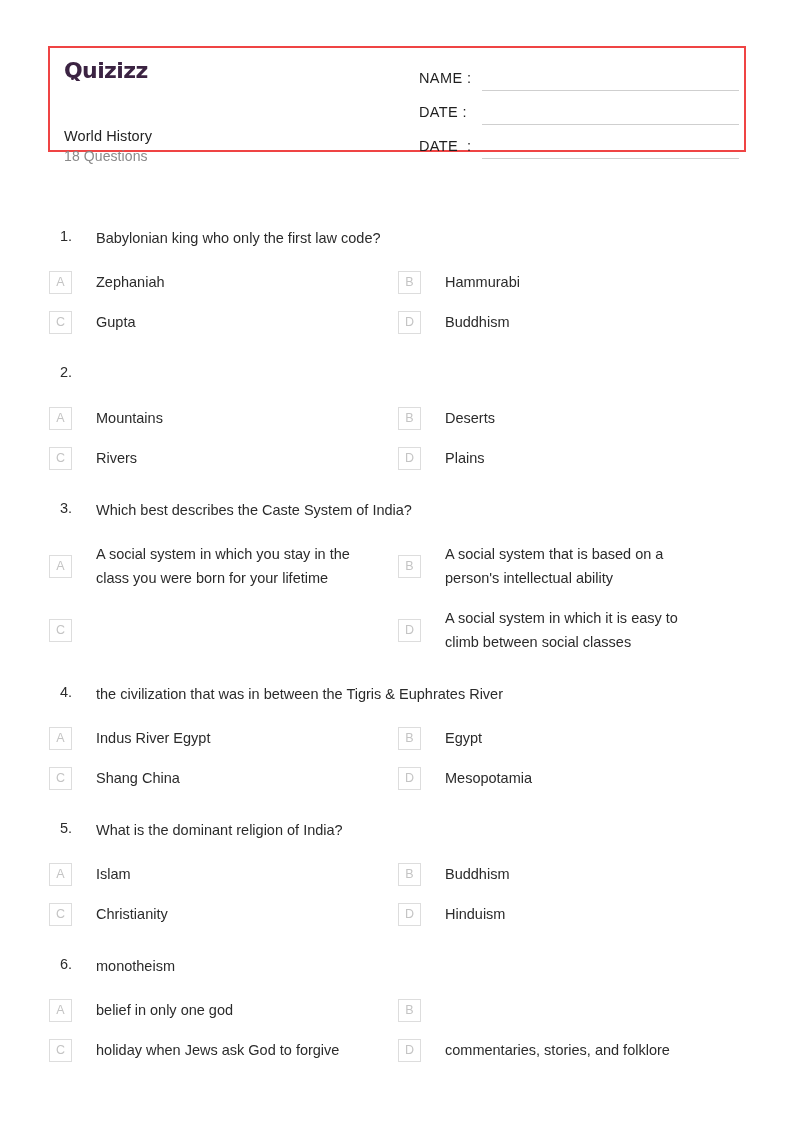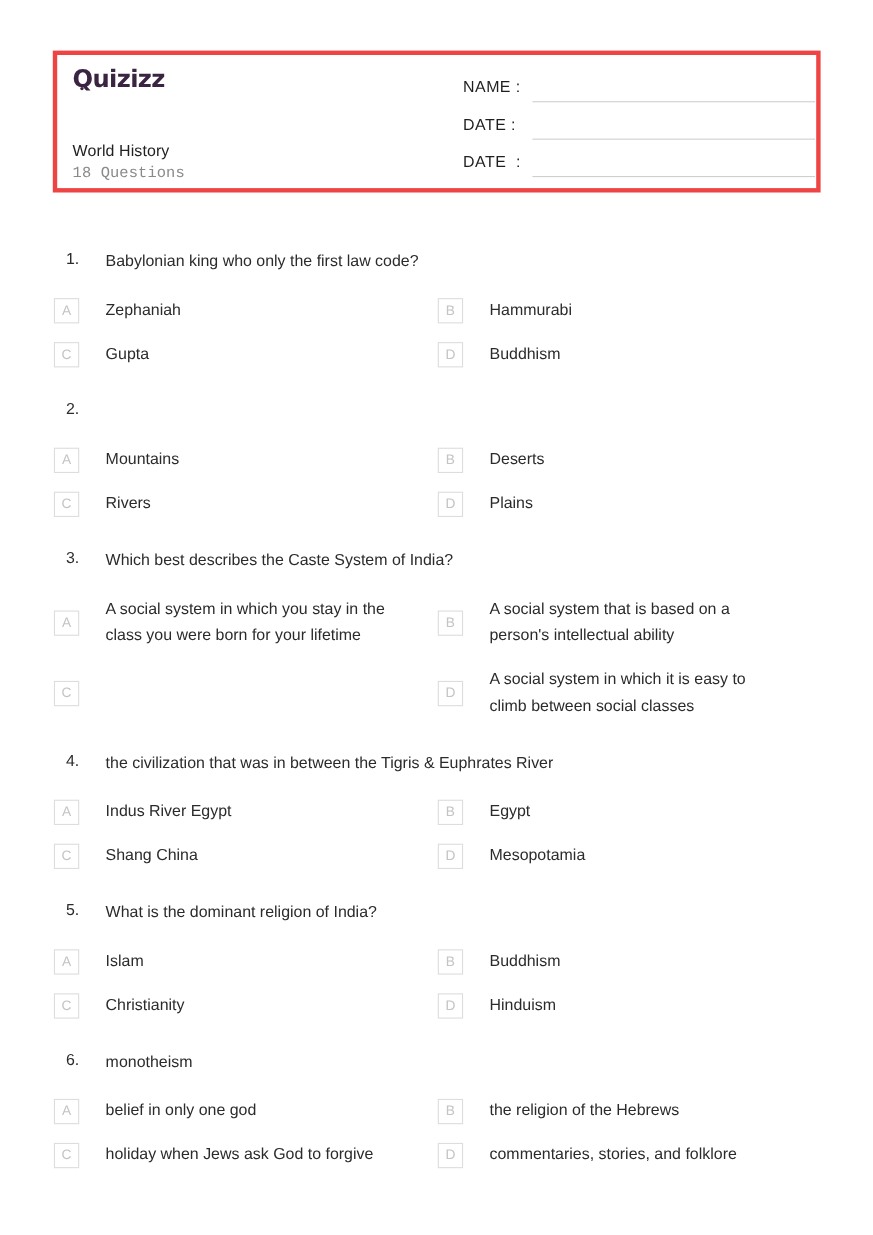--- a/index.html
+++ b/index.html
@@ -15,23 +15,23 @@
     color: #2b2b2b;
     position: relative;
   }
 
   
   .header-card {
     position: absolute;
     left: 48px;
     top: 46px;
     width: 698px;
-    height: 129px;
+    height: 106px;
     box-sizing: border-box;
-    border: 4px solid #ef4444;
+    border: 2px solid #ef4444;
     background: #ffffff;
   }
 
   .brand-block {
     position: absolute;
     left: 14px;
     top: 12px;
     width: 340px;
   }
 
@@ -63,21 +63,20 @@
     color: #222222;
     letter-spacing: 0.1px;
   }
   .quiz-count {
     position: absolute;
     left: 14px;
     top: 100px;
     font-size: 14px;
     color: #8a8a8a;
     letter-spacing: 0.1px;
-    font-family: Liberation Mono, monospace;
   }
 
   
   .fields {
     position: absolute;
     left: 369px;
     top: 22px;
     width: 320px;
   }
   .field-row {
@@ -342,21 +341,20 @@
         <div class="q-num">6.</div>
         <div class="q-text">monotheism</div>
       </div>
       <div class="opt-row">
         <div class="opt col-a">
           <div class="opt-letter">A</div>
           <div class="opt-text">belief in only one god</div>
         </div>
         <div class="opt col-b">
           <div class="opt-letter">B</div>
-          <div class="opt-text">the religion of the Hebrews</div>
         </div>
       </div>
       <div class="opt-row">
         <div class="opt col-a">
           <div class="opt-letter">C</div>
           <div class="opt-text">holiday when Jews ask God to forgive</div>
         </div>
         <div class="opt col-b">
           <div class="opt-letter">D</div>
           <div class="opt-text">commentaries, stories, and folklore</div>

